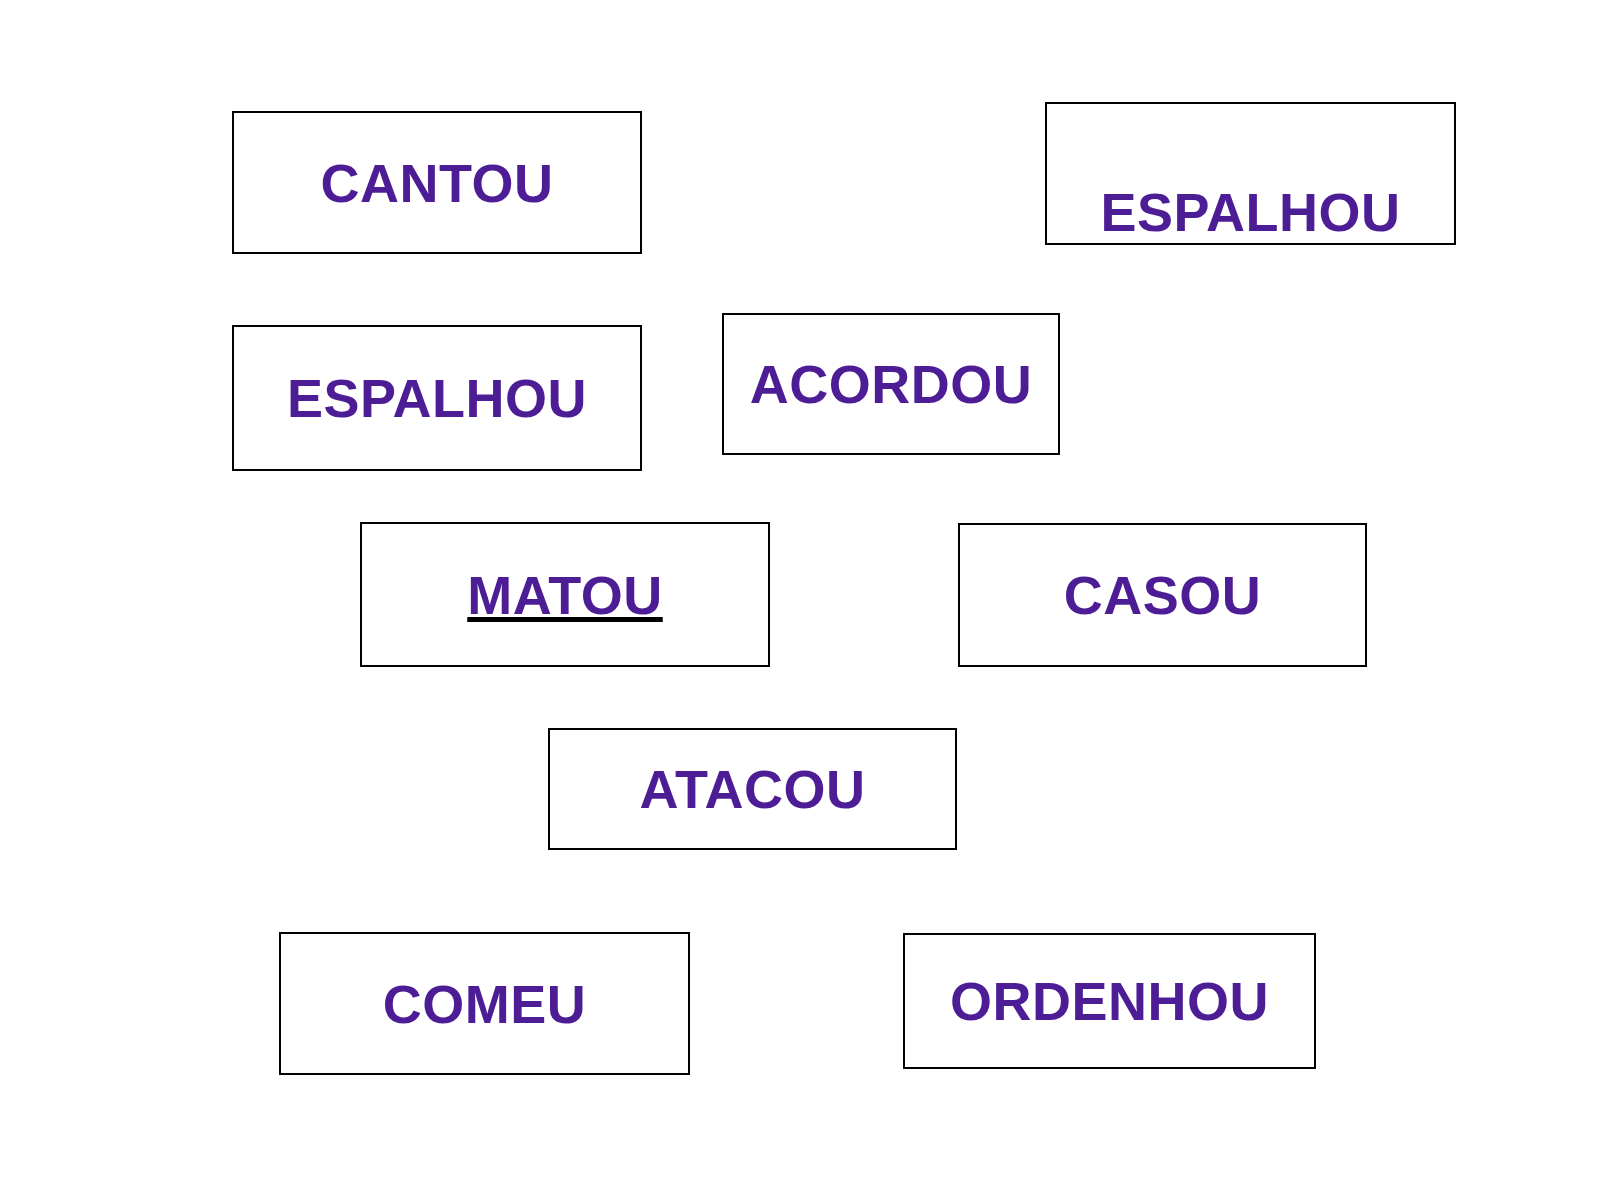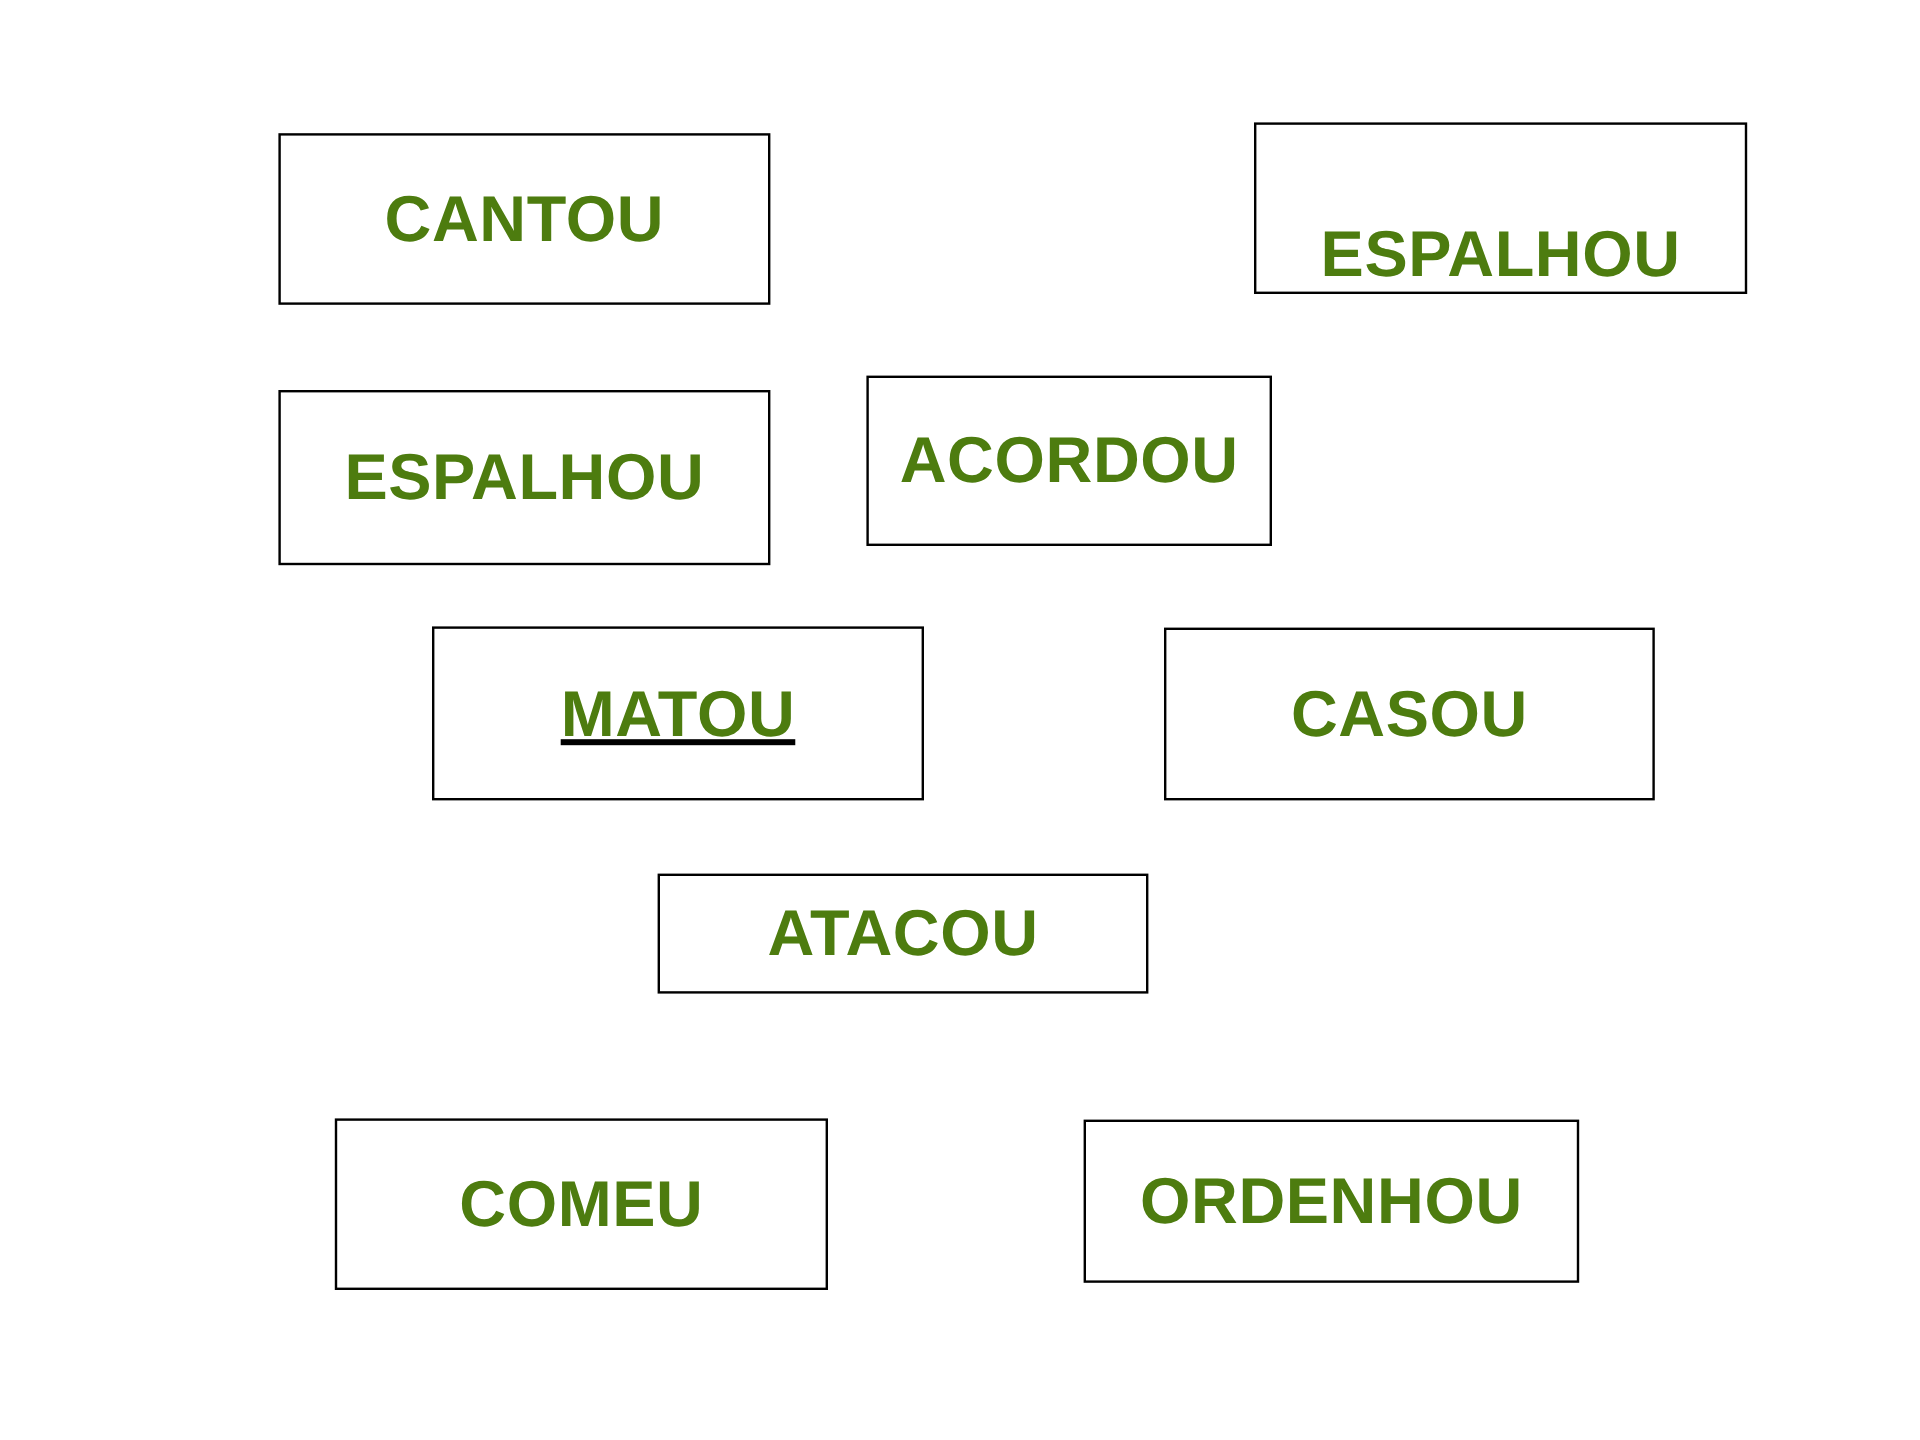--- a/index.html
+++ b/index.html
@@ -21,31 +21,31 @@
     background: #ffffff;
     border: 2px solid #000000;
     display: flex;
     align-items: center;
     justify-content: center;
   }
   .word-card .label {
     font-weight: 700;
     font-size: 54px;
     letter-spacing: 0.5px;
-    color: #4d7c0f;
+    color: #4c1d95;
     white-space: nowrap;
   }
   
   .card-cantou   { left: 232px;  top: 111px; width: 410px; height: 143px; }
   .card-espalhou { left: 1045px; top: 102px; width: 411px; height: 143px; align-items: flex-end; }
   .card-espantou { left: 232px;  top: 325px; width: 410px; height: 146px; }
   .card-acordou  { left: 722px;  top: 313px; width: 338px; height: 142px; }
   .card-matou    { left: 360px;  top: 522px; width: 410px; height: 145px; text-decoration: underline; }
-  .card-casou    { left: 958px;  top: 523px; width: 409px; height: 144px; margin-left: 12px; }
-  .card-atacou   { left: 548px;  top: 728px; width: 409px; height: 100px; }
+  .card-casou    { left: 958px;  top: 523px; width: 409px; height: 144px; }
+  .card-atacou   { left: 548px;  top: 728px; width: 409px; height: 122px; }
   .card-comeu    { left: 279px;  top: 932px; width: 411px; height: 143px; }
   .card-ordenhou { left: 903px;  top: 933px; width: 413px; height: 136px; }
 </style>
 </head>
 <body>
 
 <div class="page">
 
   <div class="word-card card-cantou">
     <span class="label">CANTOU</span>

